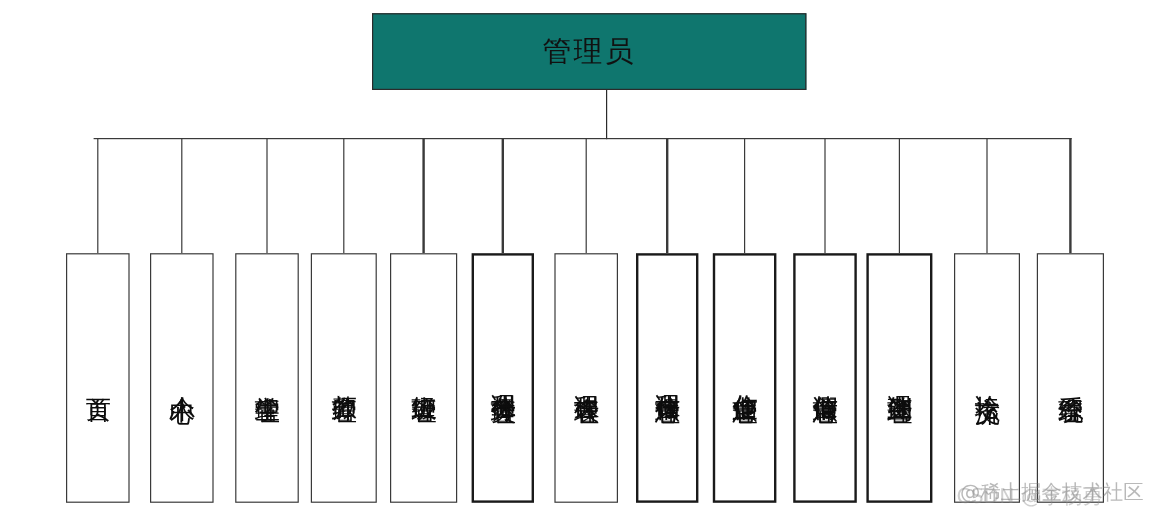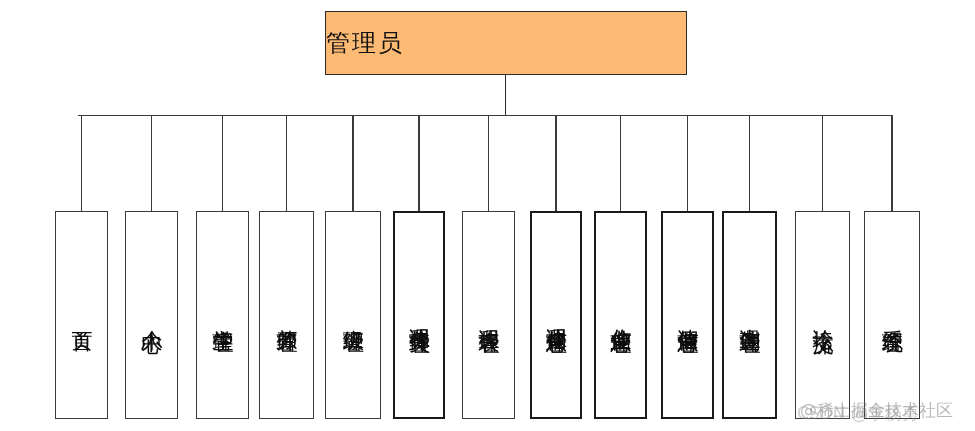--- a/index.html
+++ b/index.html
@@ -12,29 +12,30 @@
     width: 975px;
     height: 431px;
     background: #ffffff;
     font-family: "DejaVu Sans", "Liberation Sans", sans-serif;
     overflow: hidden;
   }
 
   
   .root-box {
     position: absolute;
-    left: 325px;
+    left: 310px;
     top: 11px;
     width: 362px;
     height: 64px;
     border: 1.6px solid #2b2b2b;
-    background: #fdba74;
+    background: #0f766e;
     box-sizing: border-box;
     display: flex;
     align-items: center;
+    justify-content: center;
   }
   .root-label {
     font-size: 24px;
     color: #111111;
     letter-spacing: 2px;
     line-height: 1;
   }
 
   
   .stem {

